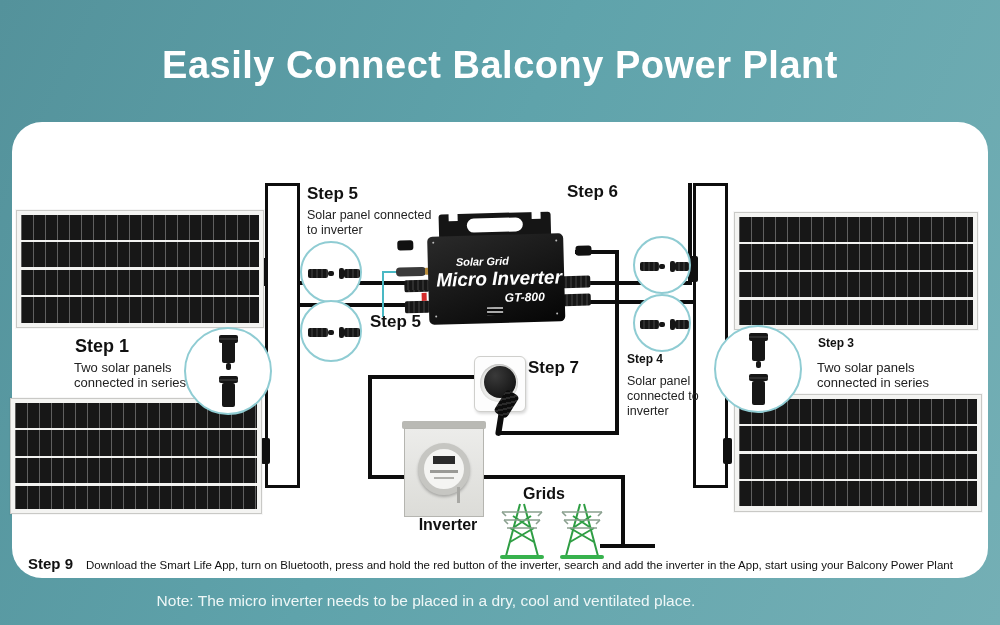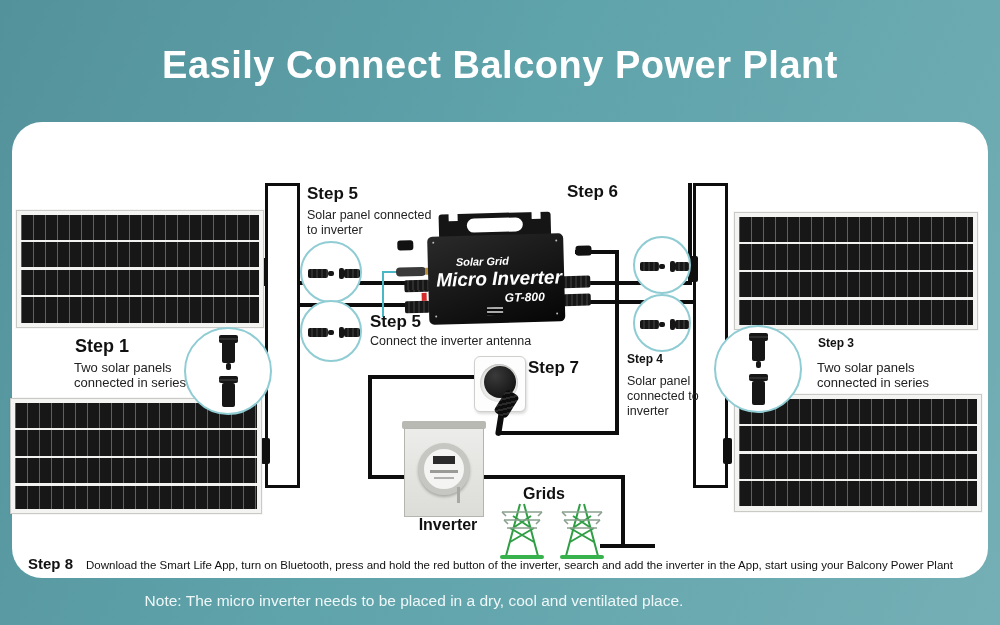--- a/index.html
+++ b/index.html
@@ -32,21 +32,21 @@
   .mc4{background:#161616;border-radius:2px;}
   .mc4.ridged{background:repeating-linear-gradient(90deg,#161616 0 3px,#2e2e2e 3px 5px);}
   .mc4.ridgedv{background:repeating-linear-gradient(180deg,#161616 0 3px,#2e2e2e 3px 5px);}
   
   .step-h{font-weight:700;color:#111;}
   .step-d{color:#222;line-height:1.18;}
   
   .inv-body{background:linear-gradient(160deg,#2a2a2a,#050505);border-radius:5px;}
   .inv-text{color:#fff;font-style:italic;font-weight:700;white-space:nowrap;}
   
-  .note-text{left:4px;top:592px;width:820px;text-align:center;color:#eef7f7;font-size:15.5px;}
+  .note-text{left:16px;top:592px;width:820px;text-align:center;color:#eef7f7;font-size:15.5px;}
   .s8-label{font-weight:700;font-size:15px;color:#111;}
   .s8-text{font-size:11.5px;color:#111;white-space:nowrap;}
   .bold-label{font-weight:700;color:#111;font-size:16px;text-align:center;}
 </style>
 </head>
 <body>
 
 <div id="stage">
 
   <div class="abs main-title">Easily Connect Balcony Power Plant</div>
@@ -207,24 +207,23 @@
   <div class="abs step-h" style="left:307px;top:184px;font-size:17px">Step 5</div>
   <div class="abs step-d" style="left:307px;top:208px;width:136px;font-size:12.5px">Solar panel connected to inverter</div>
 
   <div class="abs step-h" style="left:818px;top:336px;font-size:12px">Step 3</div>
   <div class="abs step-d" style="left:817px;top:360px;width:145px;font-size:13px">Two solar panels connected in series</div>
 
   <div class="abs step-h" style="left:627px;top:352px;font-size:12px">Step 4</div>
   <div class="abs step-d" style="left:627px;top:374px;width:84px;font-size:12.5px">Solar panel connected to inverter</div>
 
   <div class="abs step-h" style="left:370px;top:312px;font-size:17px">Step 5</div>
-  <div class="abs step-d" style="left:370px;top:334px;width:220px;font-size:12.5px">Connect the inverter antenna</div>
 
   <div class="abs step-h" style="left:567px;top:182px;font-size:17px">Step 6</div>
 
   <div class="abs step-h" style="left:528px;top:358px;font-size:17px">Step 7</div>
 
-  <div class="abs s8-label" style="left:28px;top:555px">Step 8</div>
+  <div class="abs s8-label" style="left:28px;top:555px">Step 9</div>
   <div class="abs s8-text" style="left:86px;top:559px">Download the Smart Life App, turn on Bluetooth, press and hold the red button of the inverter, search and add the inverter in the App, start using your Balcony Power Plant</div>
 
   <div class="abs note-text">Note: The micro inverter needs to be placed in a dry, cool and ventilated place.</div>
 
 </div>
 
 </body></html>

